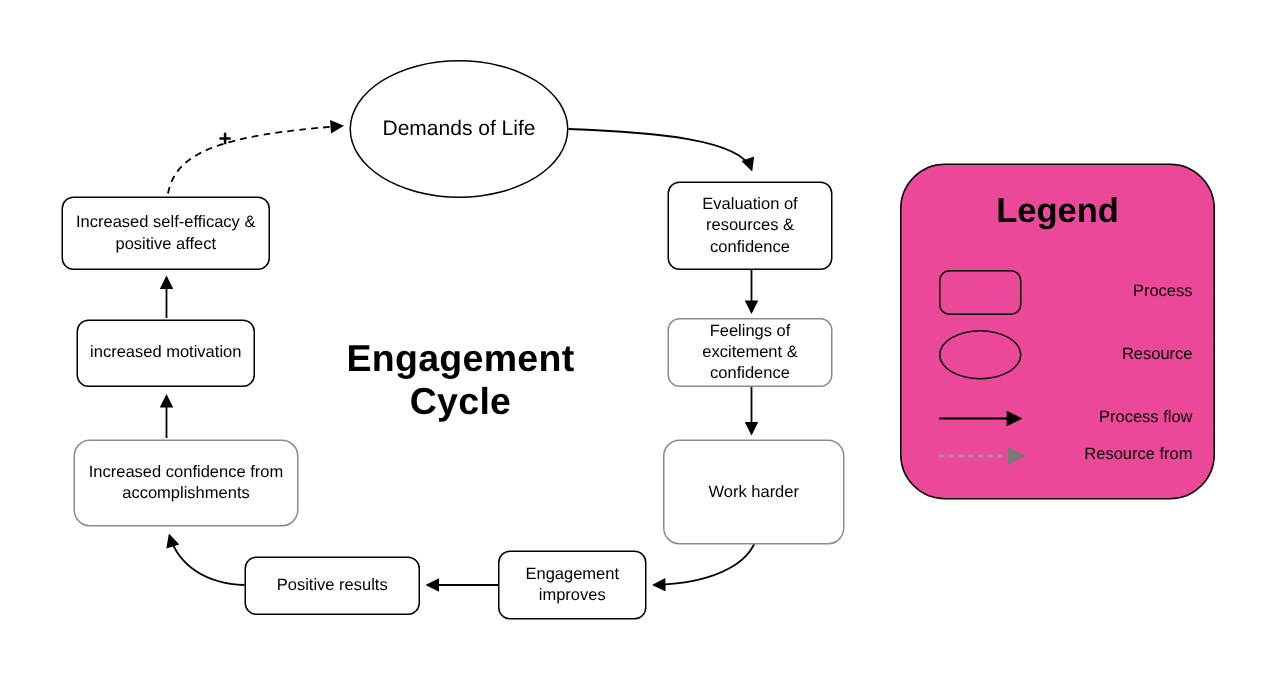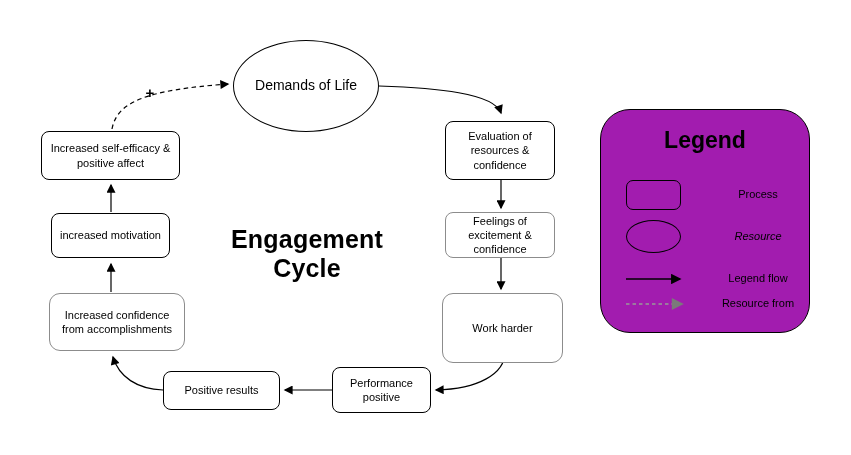--- a/index.html
+++ b/index.html
@@ -18,37 +18,37 @@
   .cycle-title{
     position:absolute;z-index:2;left:197px;top:225px;width:220px;text-align:center;
     font-size:25px;font-weight:bold;letter-spacing:.2px;
   }
   .plus{
     position:absolute;z-index:2;left:142px;top:84px;width:16px;text-align:center;
     font-size:15px;font-weight:600;
   }
   .legend{
     position:absolute;z-index:2;left:600px;top:109px;width:210px;height:224px;
-    border:1.5px solid #000;border-radius:30px;box-sizing:border-box;background:#a21caf;
+    border:1.5px solid #000;border-radius:30px;box-sizing:border-box;background:#ec4899;
   }
   .legend-title{
     position:absolute;left:0;top:17px;width:100%;text-align:center;
     font-size:23px;font-weight:bold;
   }
   .legend .sym-rect{
     position:absolute;left:25px;top:70px;width:55px;height:30px;
     border:1.3px solid #000;border-radius:7px;box-sizing:border-box;
   }
   .legend .sym-ellipse{
     position:absolute;left:25px;top:110px;width:55px;height:33px;
     border:1.3px solid #000;border-radius:50%;box-sizing:border-box;
   }
   .legend .sym-arrow{position:absolute;left:24px;}
   .legend .lg-label{
-    position:absolute;left:100px;width:114px;text-align:center;font-size:11px;
+    position:absolute;left:80px;width:114px;text-align:right;font-size:11px;
   }
 </style>
 </head>
 <body>
 
 <div class="canvas">
 
   <svg class="connectors" width="851" height="455" viewBox="0 0 851 455">
     <defs>
       <marker id="ahBlack" viewBox="0 0 10 10" refX="8.5" refY="5" markerWidth="9.5" markerHeight="7.5" orient="auto-start-reverse">
@@ -88,28 +88,28 @@
 
   <div class="node gray" style="left:445px;top:212px;width:110px;height:46px;">
     <span>Feelings of excitement &amp; confidence</span>
   </div>
 
   <div class="node gray" style="left:442px;top:293px;width:121px;height:70px;border-radius:11px;">
     <span>Work harder</span>
   </div>
 
   <div class="node" style="left:332px;top:367px;width:99px;height:46px;">
-    <span>Performance positive</span>
+    <span>Engagement improves</span>
   </div>
 
   <div class="node" style="left:163px;top:371px;width:117px;height:39px;">
     <span>Positive results</span>
   </div>
 
-  <div class="node gray" style="left:49px;top:293px;width:136px;height:58px;border-radius:11px;">
+  <div class="node gray" style="left:49px;top:293px;width:150px;height:58px;border-radius:11px;">
     <span>Increased confidence from accomplishments</span>
   </div>
 
   <div class="node" style="left:51px;top:213px;width:119px;height:45px;">
     <span>increased motivation</span>
   </div>
 
   <div class="node" style="left:41px;top:131px;width:139px;height:49px;">
     <span>Increased self-efficacy &amp; positive affect</span>
   </div>
@@ -117,26 +117,26 @@
   <div class="cycle-title">Engagement Cycle</div>
   <div class="plus">+</div>
 
   <div class="legend">
     <div class="legend-title">Legend</div>
 
     <div class="sym-rect"></div>
     <div class="lg-label" style="top:78px;">Process</div>
 
     <div class="sym-ellipse"></div>
-    <div class="lg-label" style="top:120px;font-style:italic;">Resource</div>
+    <div class="lg-label" style="top:120px;">Resource</div>
 
     <svg class="sym-arrow" style="top:163px;" width="64" height="12" viewBox="0 0 64 12">
       <path d="M1,6 L55,6" fill="none" stroke="#000" stroke-width="1.4" marker-end="url(#ahBlack)"></path>
     </svg>
-    <div class="lg-label" style="top:162px;">Legend flow</div>
+    <div class="lg-label" style="top:162px;">Process flow</div>
 
     <svg class="sym-arrow" style="top:188px;" width="66" height="12" viewBox="0 0 66 12">
       <path d="M1,6 L57,6" fill="none" stroke="#999999" stroke-width="1.6" stroke-dasharray="3.5,3" marker-end="url(#ahGray)"></path>
     </svg>
     <div class="lg-label" style="top:187px;">Resource from</div>
   </div>
 
 </div>
 
 </body></html>

